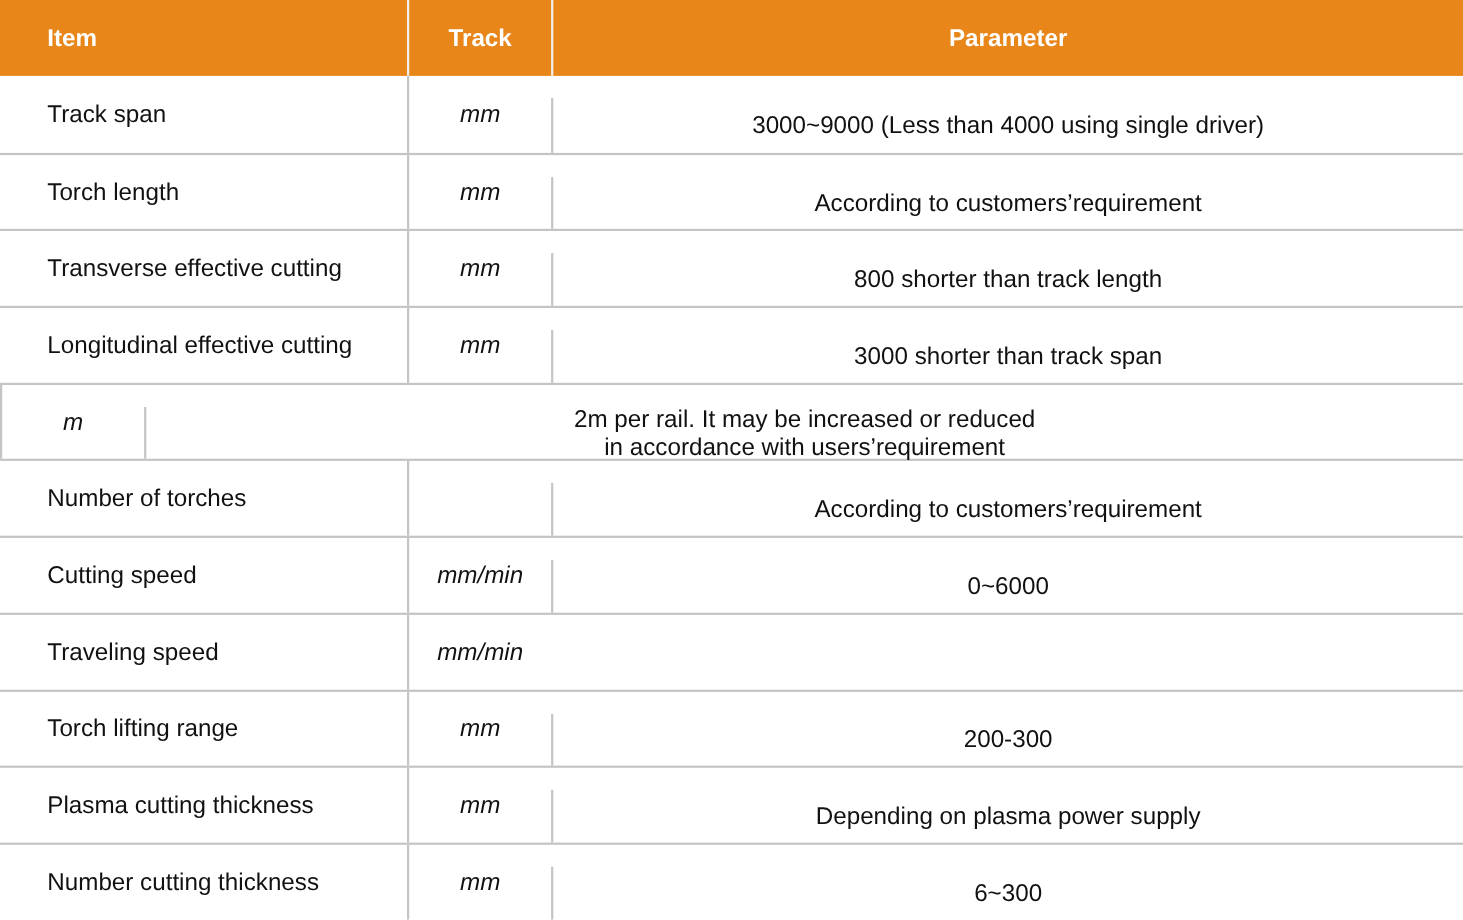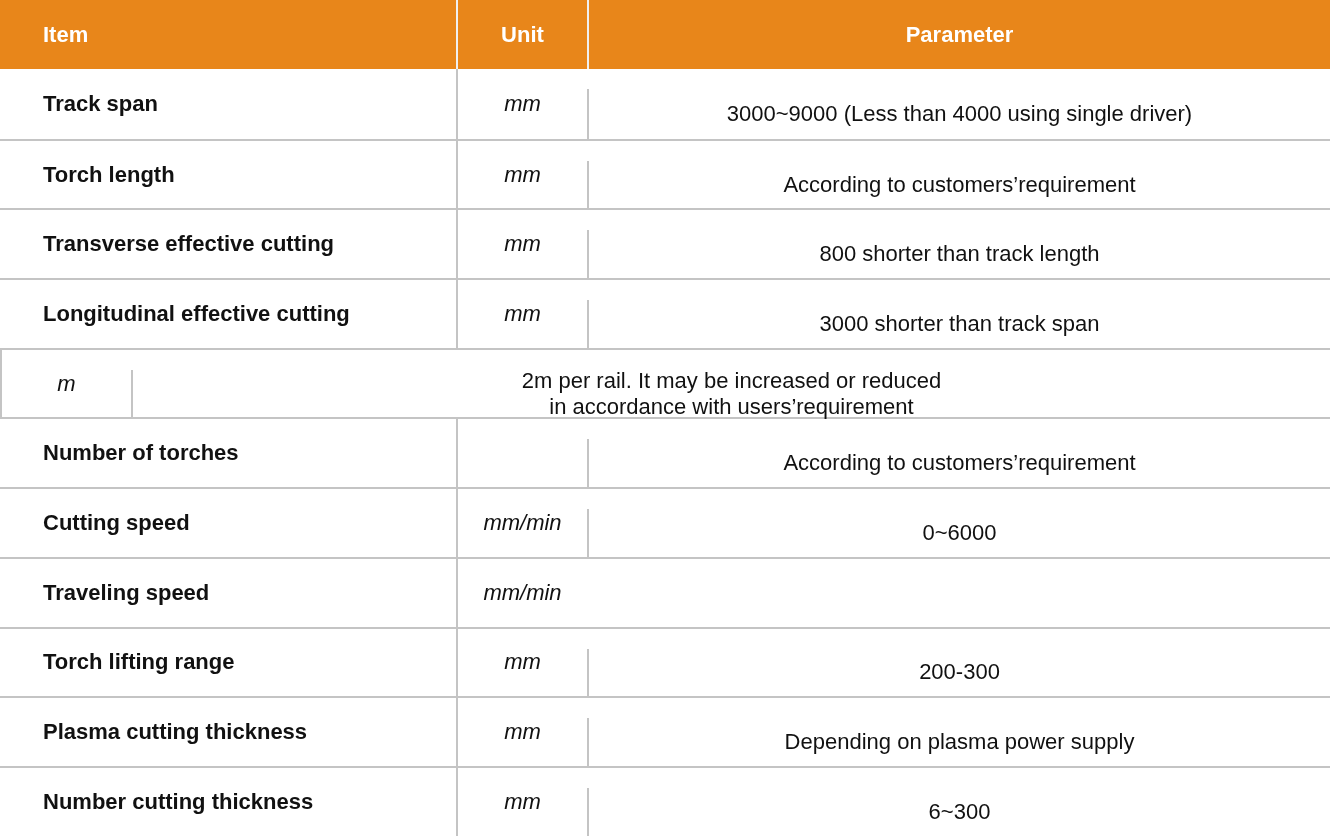--- a/index.html
+++ b/index.html
@@ -1,37 +1,37 @@
 <!DOCTYPE html>
 <html><head>
   <meta charset="utf-8">
   <style>
     html, body { margin: 0; padding: 0; background: #ffffff; }
     body { width: 1330px; height: 836px; overflow: hidden; font-family: "Liberation Sans", sans-serif; }
     .tbl { position: absolute; left: 0; top: 0; width: 1330px; }
     .hdr { display: flex; height: 69px; background: #E8861A; }
     .hdr .c { color: #ffffff; font-weight: bold; font-size: 22px; display: flex; align-items: center; box-sizing: border-box; }
-    .c1 { width: 456px; padding-left: 43px; }
+    .c1 { width: 370px; padding-left: 43px; }
     .c2 { width: 131px; justify-content: center; text-align: center; border-left: 2px solid #f0f0f0; }
     .c3 { flex: 1; justify-content: center; text-align: center; border-left: 2px solid #f0f0f0; }
     .row { display: flex; height: 69.7px; border-top: 2px solid #c4c4c4; box-sizing: border-box; }
     .row:first-of-type { border-top: none; }
     .row .c { display: flex; align-items: center; font-size: 22px; color: #111; box-sizing: border-box; }
-    .row .c1 { font-weight: bold; }
+    .row .c1 { font-weight: normal; }
     .row .c2 { border-left: 2px solid #c4c4c4; font-style: italic; }
     .row .c3 { border-left: 2px solid #c4c4c4; line-height: 26px; margin-top: 20px; }
     .row .c3 span { display: block; }
   </style>
 </head>
 <body>
 
 <div class="tbl">
   <div class="hdr">
     <div class="c c1">Item</div>
-    <div class="c c2">Unit</div>
+    <div class="c c2">Track</div>
     <div class="c c3">Parameter</div>
   </div>
   <div id="body">
       <div class="row" style="border-top: none;">
         <div class="c c1">Track span</div>
         <div class="c c2">mm</div>
         <div class="c c3">
           <div>
             <span>3000~9000 (Less than 4000 using single driver)</span>
           </div>

